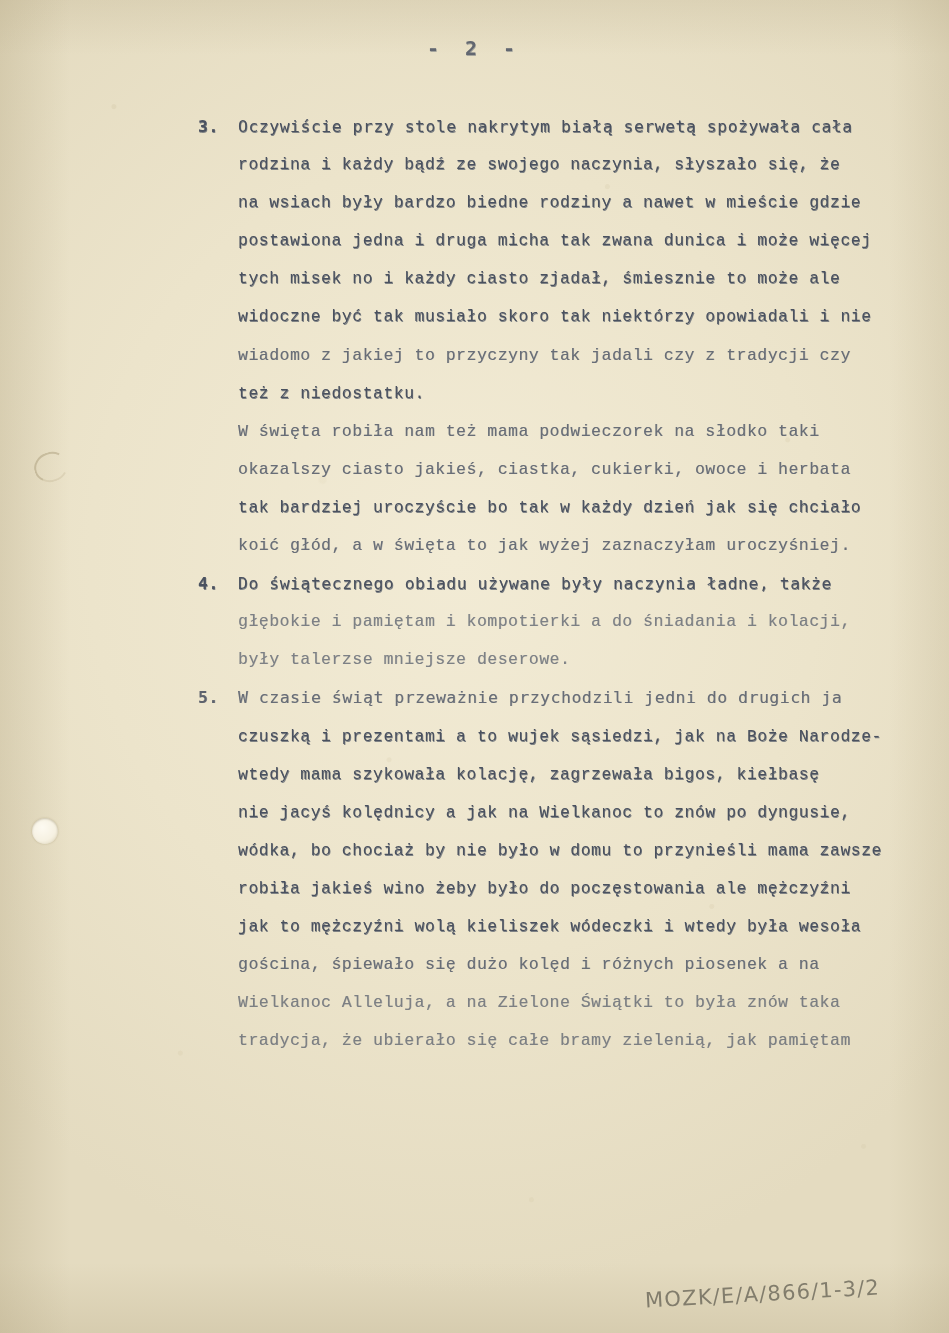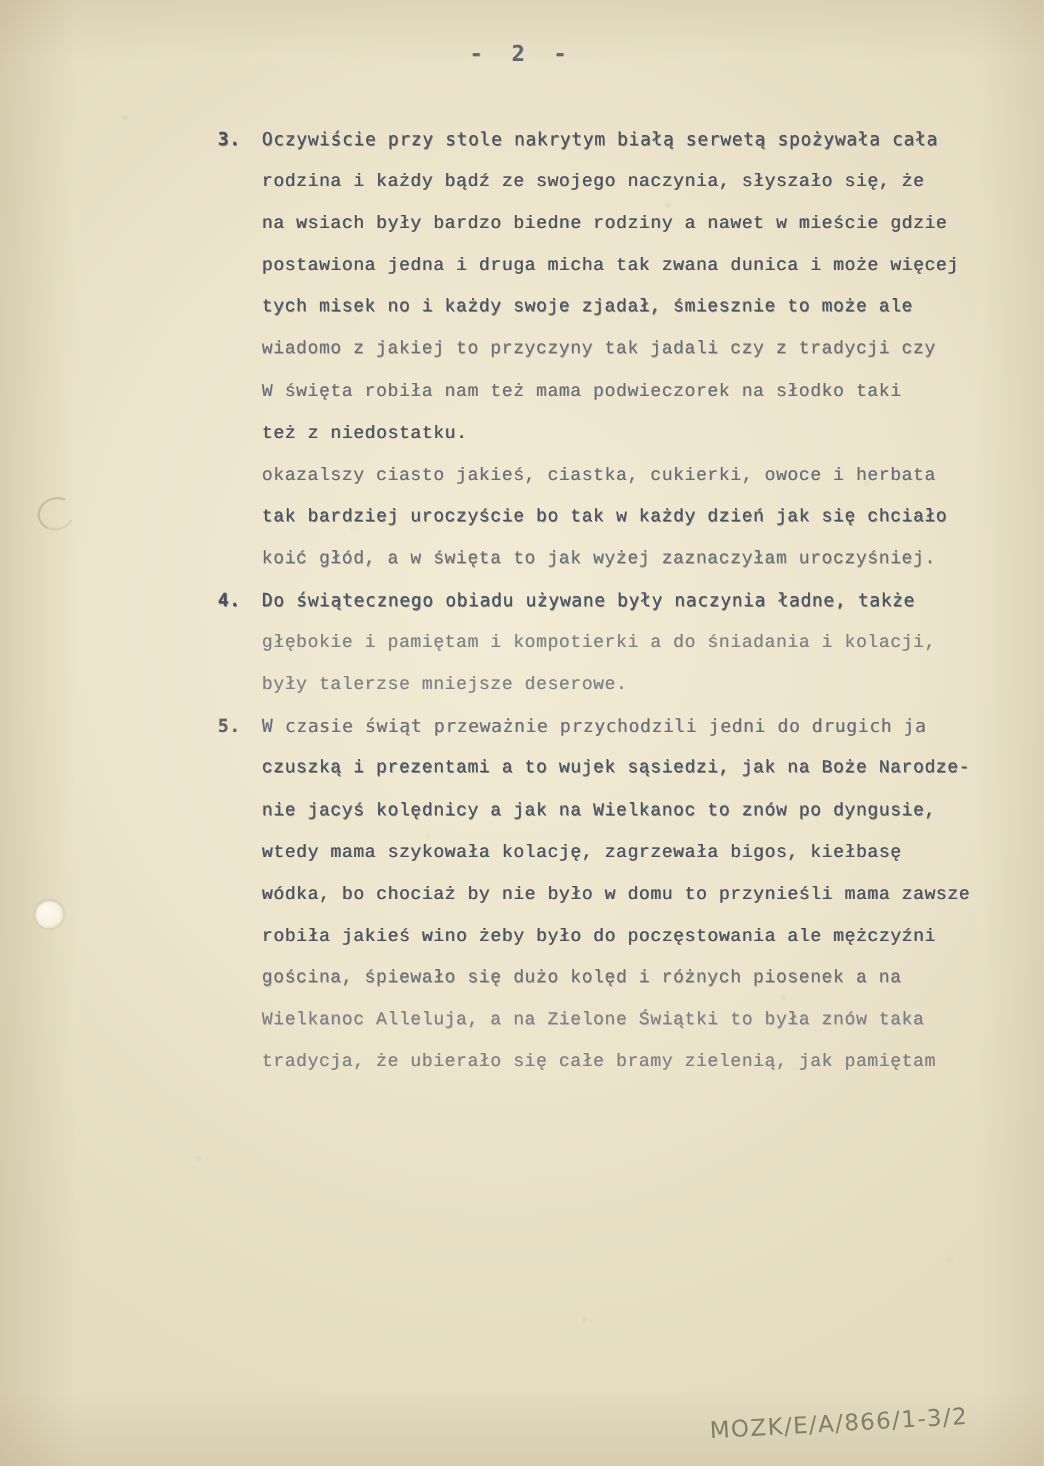--- a/index.html
+++ b/index.html
@@ -145,39 +145,41 @@
   <div class="punch-hole" style="left:32px; top:818px;"></div>
 
   <div class="page-number">- 2 -</div>
 
   <div class="body-block">
 
     <div class="line heavy"><span class="num">3.</span><span>Oczywiście przy stole nakrytym białą serwetą spożywała cała</span></div>
     <div class="line cont heavy"><span>rodzina i każdy bądź ze swojego naczynia, słyszało się, że</span></div>
     <div class="line cont heavy"><span>na wsiach były bardzo biedne rodziny a nawet w mieście gdzie</span></div>
     <div class="line cont heavy"><span>postawiona jedna i druga micha tak zwana dunica i może więcej</span></div>
-    <div class="line cont heavy"><span>tych misek no i każdy swoje zjadał, śmiesznie to może ale</span></div>
+    <div class="line cont heavy"><span>tych misek no i każdy ciasto zjadał, śmiesznie to może ale</span></div>
+    <div class="line cont heavy"><span>widoczne być tak musiało skoro tak niektórzy opowiadali i nie</span></div>
     <div class="line cont fade-1"><span>wiadomo z jakiej to przyczyny tak jadali czy z tradycji czy</span></div>
+    <div class="line cont heavy"><span>też z niedostatku.</span></div>
+
     <div class="line cont fade-1"><span>W święta robiła nam też mama podwieczorek na słodko taki</span></div>
-
-    <div class="line cont heavy"><span>też z niedostatku.</span></div>
     <div class="line cont fade-1"><span>okazalszy ciasto jakieś, ciastka, cukierki, owoce i herbata</span></div>
     <div class="line cont heavy"><span>tak bardziej uroczyście bo tak w każdy dzień jak się chciało</span></div>
     <div class="line cont fade-1"><span>koić głód, a w święta to jak wyżej zaznaczyłam uroczyśniej.</span></div>
 
     <div class="line heavy"><span class="num">4.</span><span>Do świątecznego obiadu używane były naczynia ładne, także</span></div>
     <div class="line cont fade-2"><span>głębokie i pamiętam i kompotierki a do śniadania i kolacji,</span></div>
     <div class="line cont fade-2"><span>były talerzse mniejsze deserowe.</span></div>
 
     <div class="line fade-1"><span class="num">5.</span><span>W czasie świąt przeważnie przychodzili jedni do drugich ja</span></div>
     <div class="line cont heavy"><span>czuszką i prezentami a to wujek sąsiedzi, jak na Boże Narodze-</span></div>
+    <div class="line cont heavy"><span>wtedy mama szykowała kolację, zagrzewała bigos, kiełbasę</span></div>
     <div class="line cont heavy"><span>nie jacyś kolędnicy a jak na Wielkanoc to znów po dyngusie,</span></div>
-    <div class="line cont heavy"><span>wtedy mama szykowała kolację, zagrzewała bigos, kiełbasę</span></div>
     <div class="line cont heavy"><span>wódka, bo chociaż by nie było w domu to przynieśli mama zawsze</span></div>
     <div class="line cont heavy"><span>robiła jakieś wino żeby było do poczęstowania ale mężczyźni</span></div>
+    <div class="line cont heavy"><span>jak to mężczyźni wolą kieliszek wódeczki i wtedy była wesoła</span></div>
     <div class="line cont fade-1"><span>gościna, śpiewało się dużo kolęd i różnych piosenek a na</span></div>
     <div class="line cont fade-2"><span>Wielkanoc Alleluja, a na Zielone Świątki to była znów taka</span></div>
     <div class="line cont fade-2"><span>tradycja, że ubierało się całe bramy zielenią, jak pamiętam</span></div>
   </div>
 
   <div class="archive-ref">MOZK/E/A/866/1-3/2</div>
 
 </div>
 
 </body></html>

